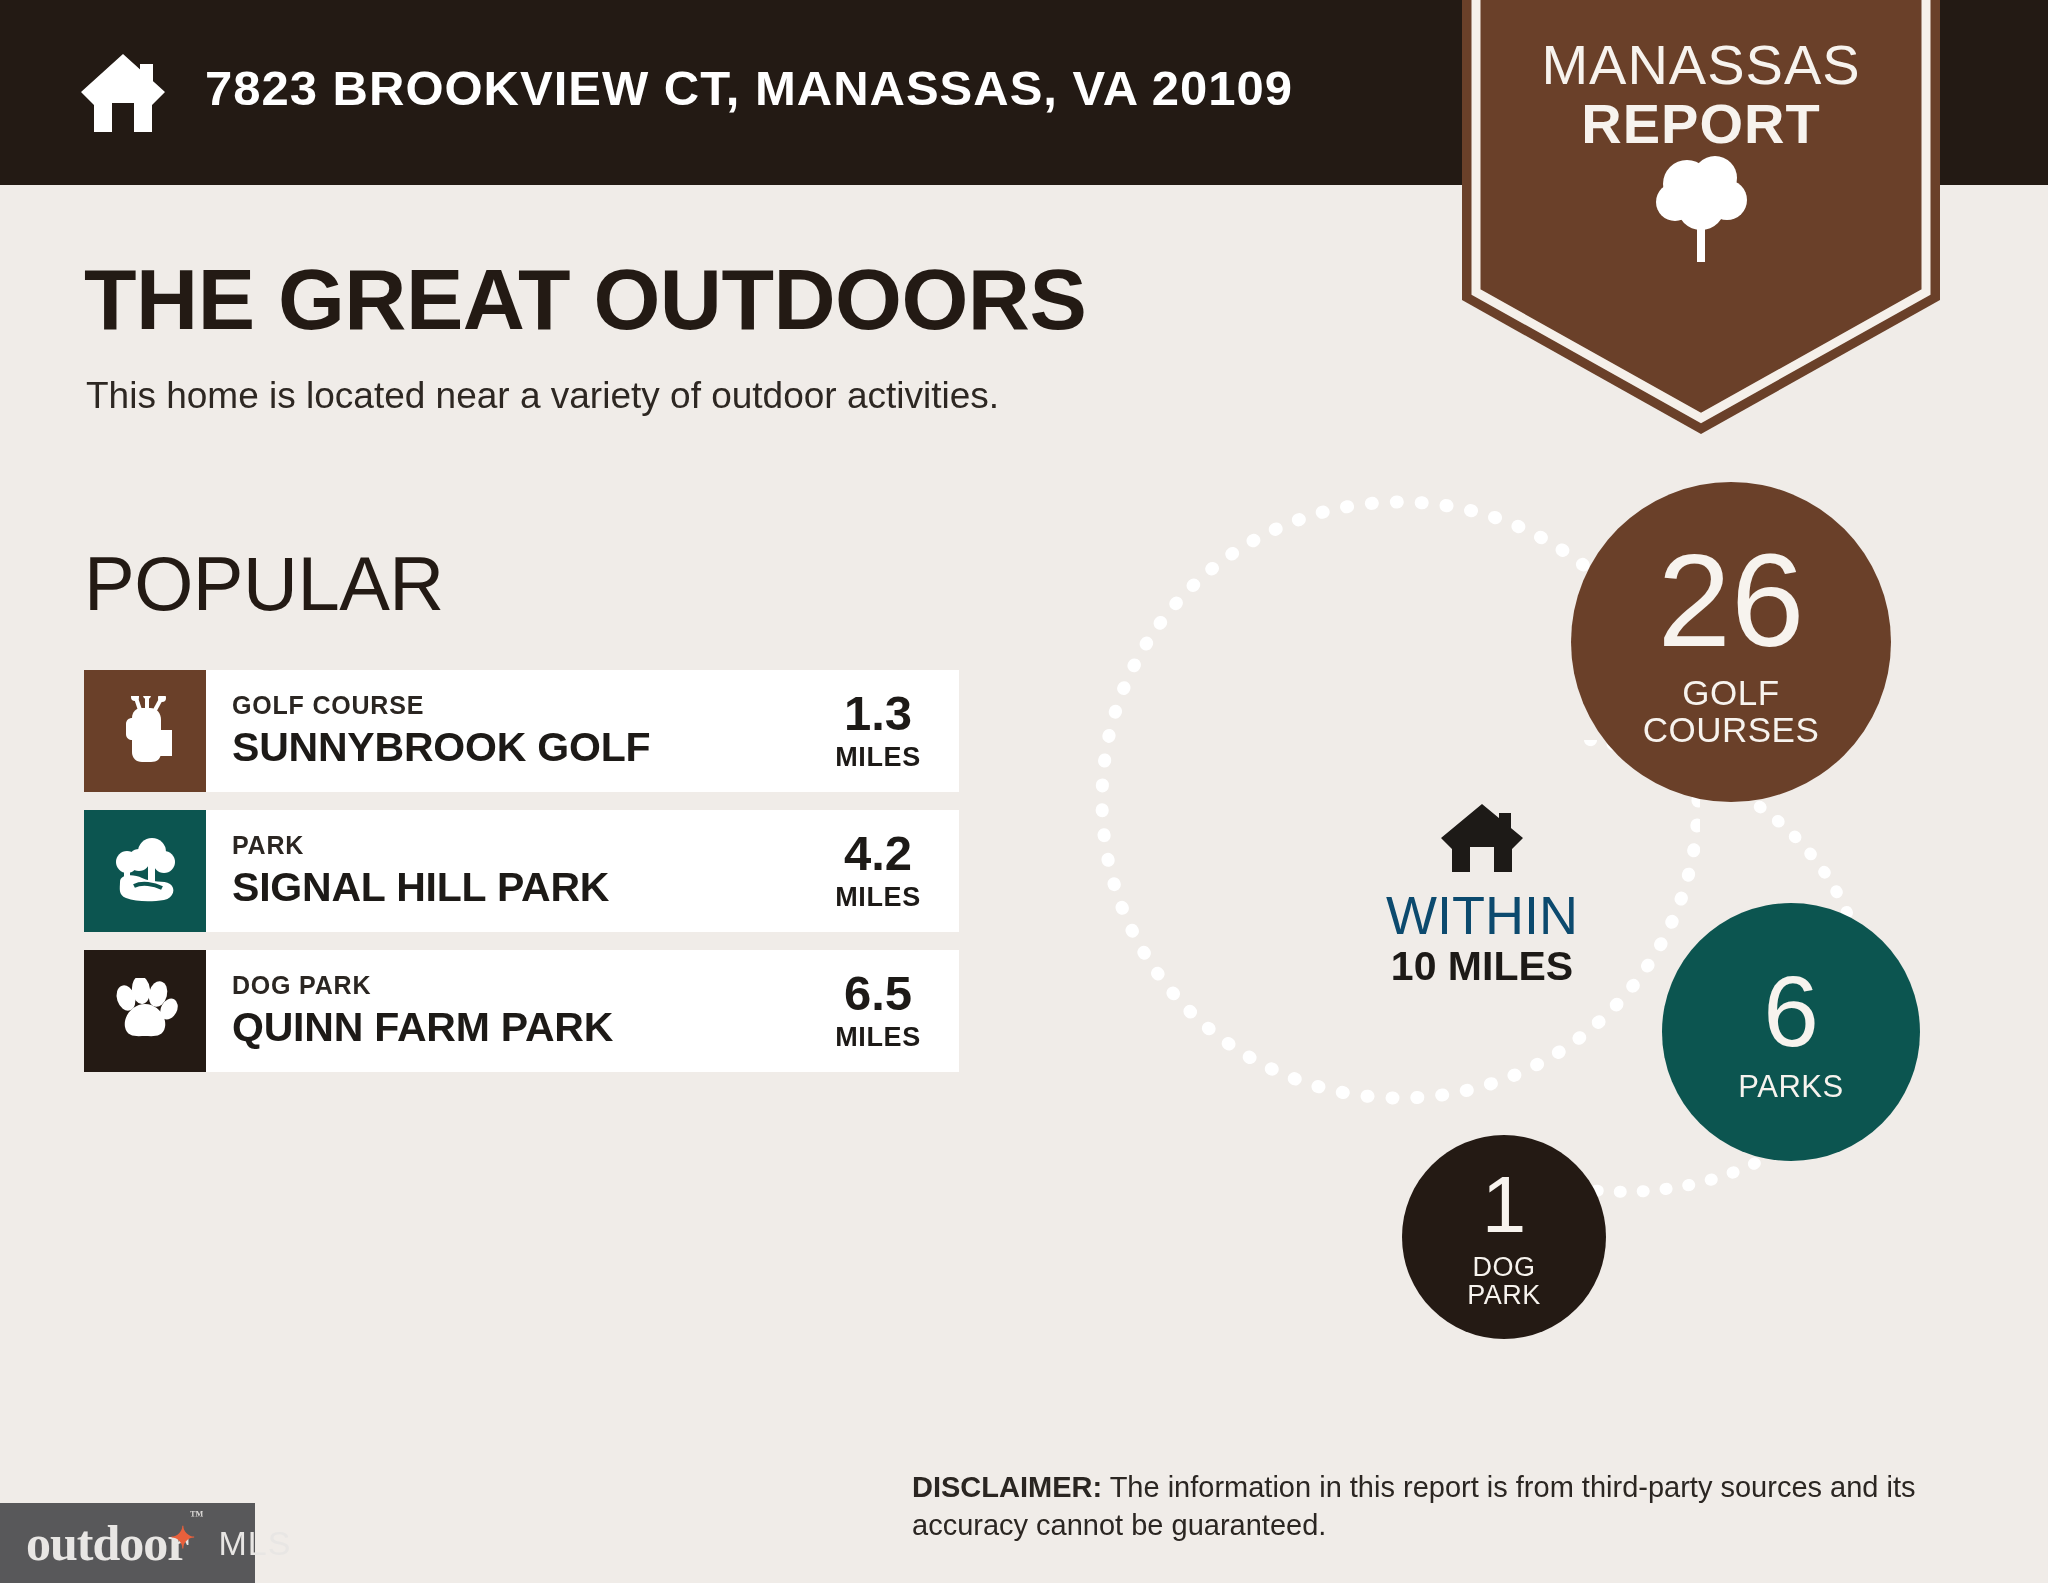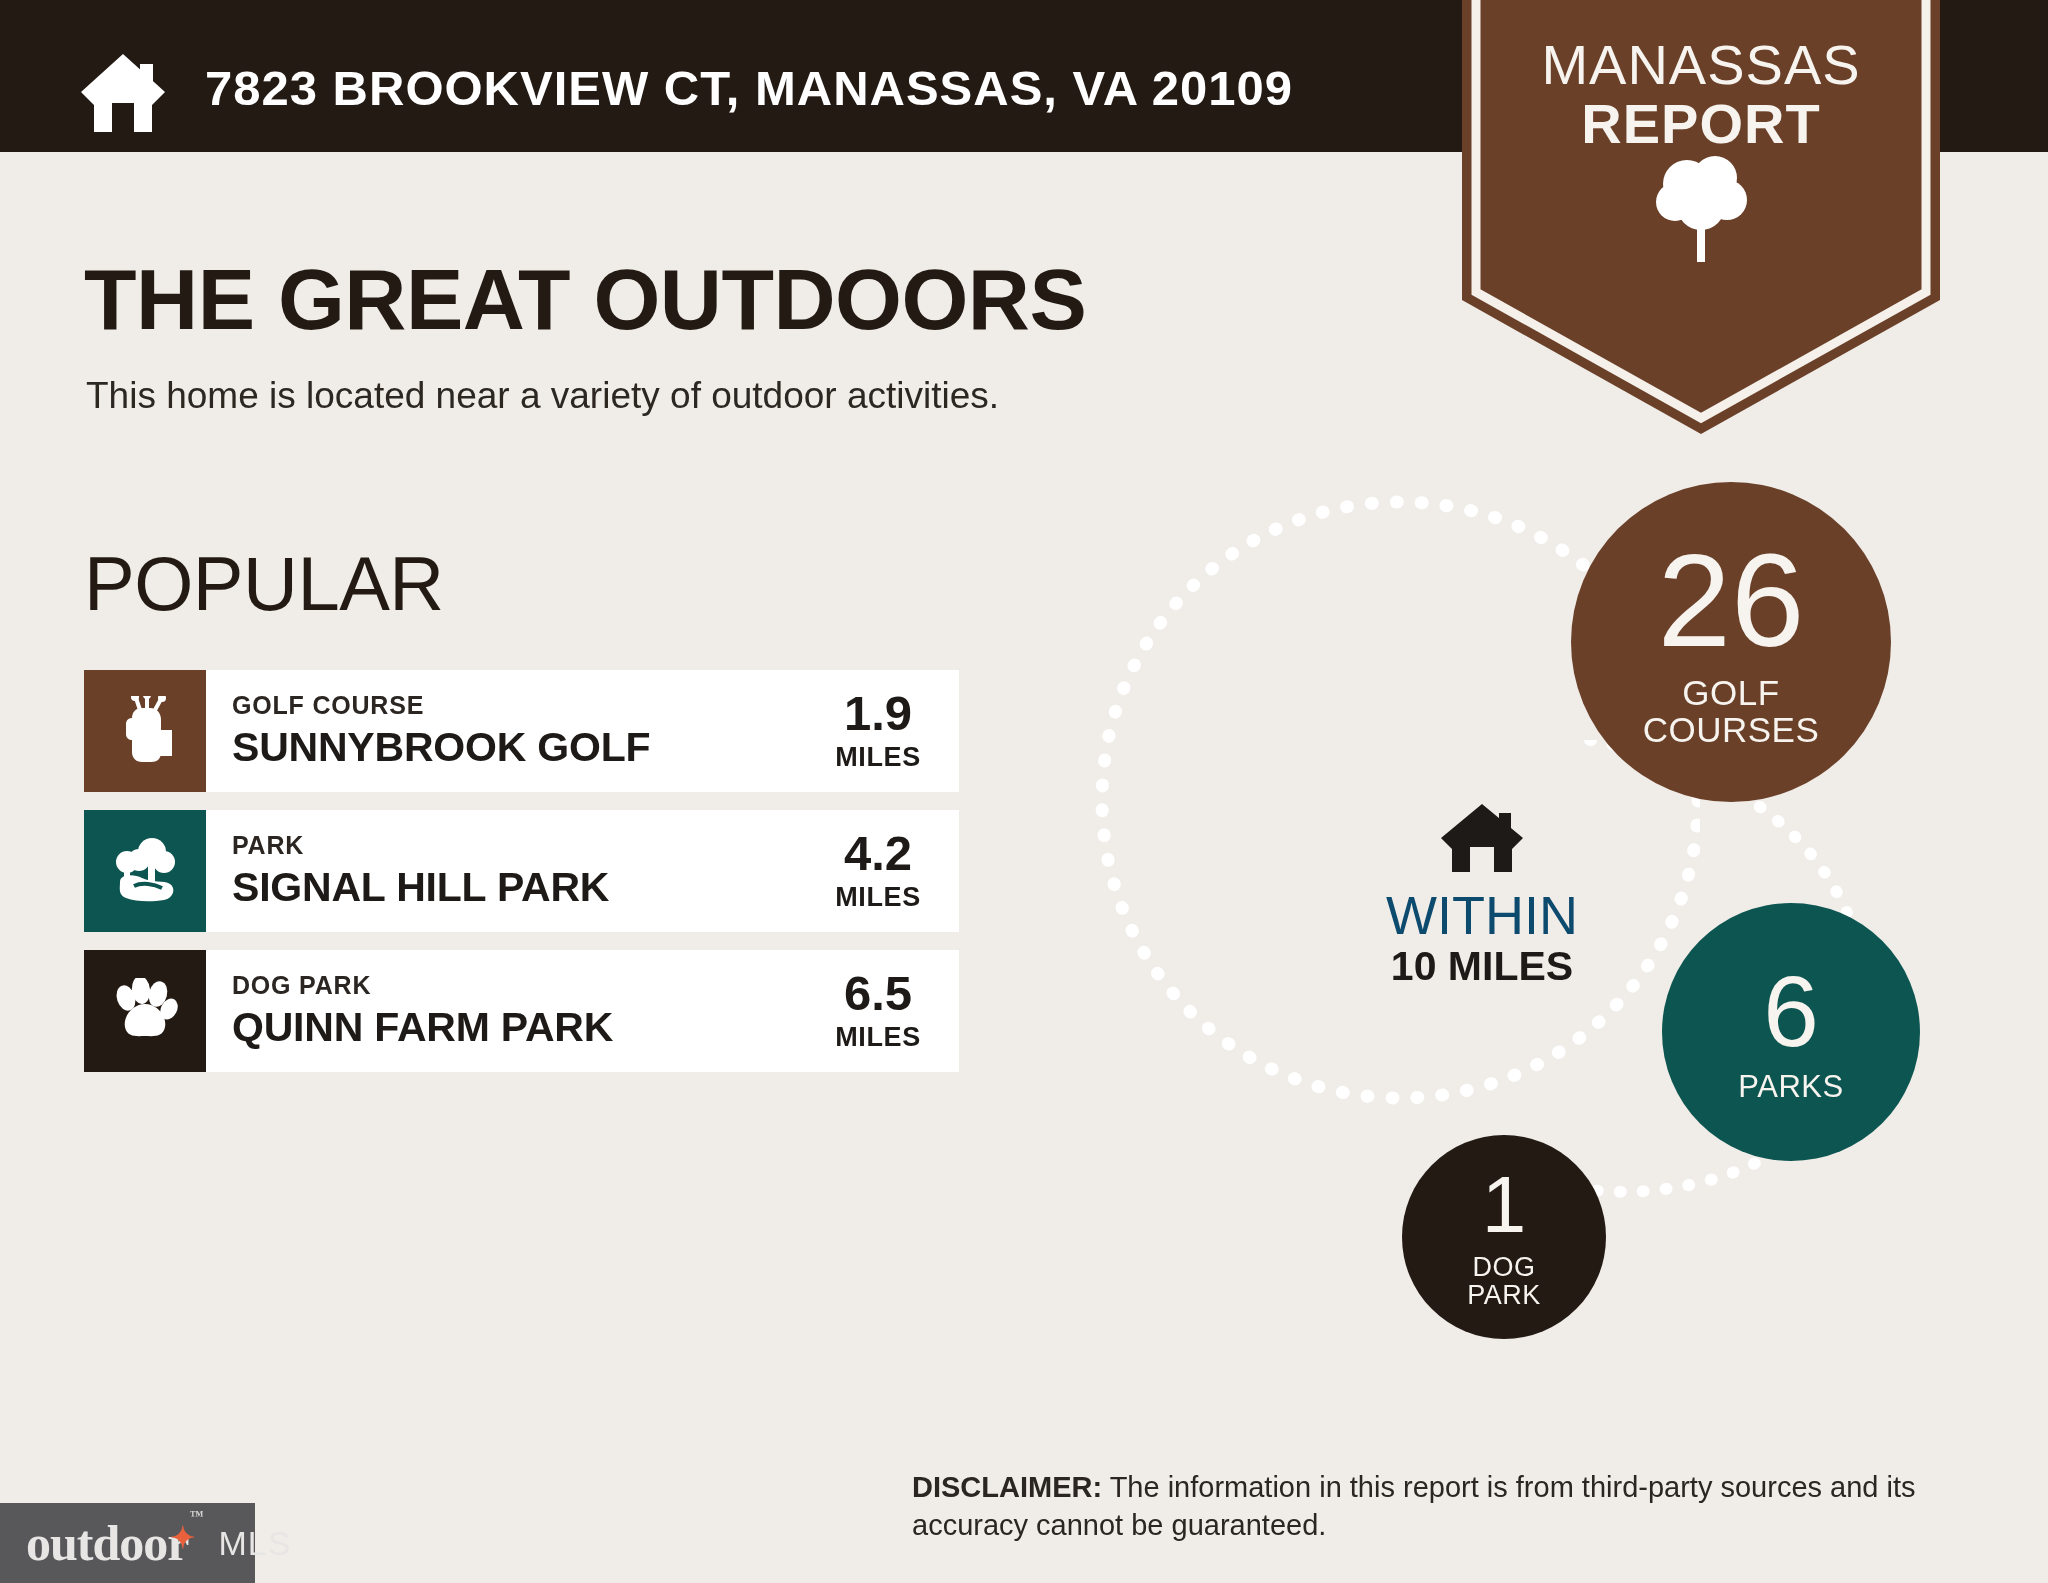--- a/index.html
+++ b/index.html
@@ -7,21 +7,21 @@
     width:2048px;height:1583px;
     background:#f0ece8;
     font-family:"Liberation Sans", sans-serif;
     overflow:hidden;
     position:relative;
   }
   .page{position:relative;width:2048px;height:1583px;background:#f0ece8;overflow:hidden;}
 
   
   .header{
-    position:absolute;left:0;top:0;width:2048px;height:152px;
+    position:absolute;left:0;top:0;width:2048px;height:185px;
     background:#231a14;
   }
   .home-icon{
     position:absolute;left:78px;top:48px;width:90px;height:90px;
   }
   .addr{
     position:absolute;left:205px;top:60px;
     font-size:49px;font-weight:bold;letter-spacing:1.0px;
     color:#ffffff;white-space:nowrap;
     font-family:"Liberation Sans", sans-serif;
@@ -200,21 +200,21 @@
           <path d="M41 14 L47 3" stroke="#ffffff" stroke-width="4"></path>
           <circle cx="48" cy="2" r="4" fill="#ffffff"></circle>
         </svg>
       </div>
       <div class="row-body">
         <div class="row-text">
           <div class="row-cat">GOLF COURSE</div>
           <div class="row-name">SUNNYBROOK GOLF</div>
         </div>
         <div class="row-dist">
-          <div class="row-num">1.9</div>
+          <div class="row-num">1.3</div>
           <div class="row-unit">MILES</div>
         </div>
       </div>
     </div>
 
     <div class="row">
       <div class="row-icon" style="background:#0c5550;">
         <svg width="66" height="70" viewBox="0 0 66 70">
           <circle cx="40" cy="16" r="14" fill="#ffffff"></circle>
           <circle cx="27" cy="24" r="11" fill="#ffffff"></circle>

